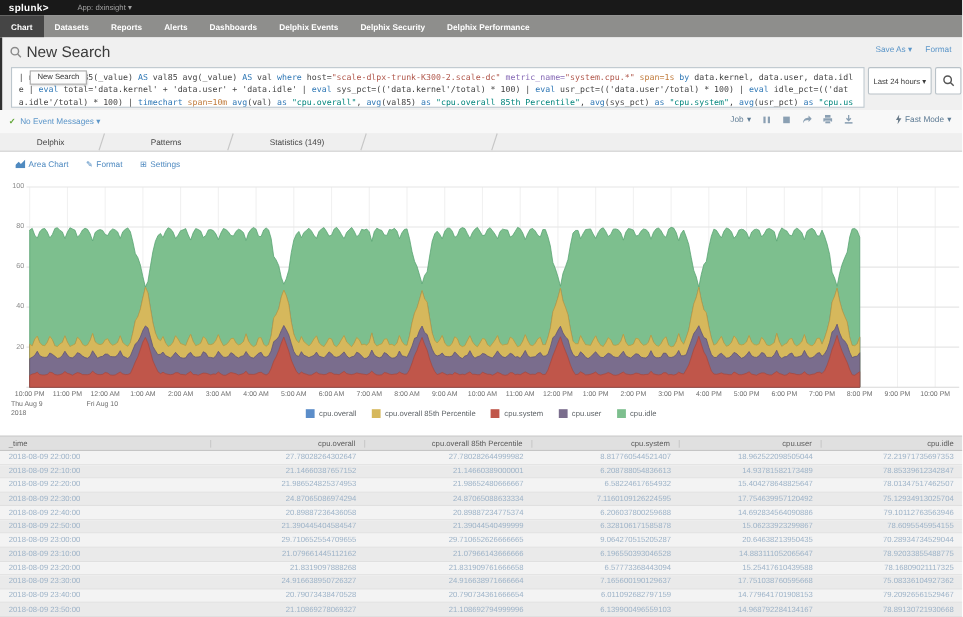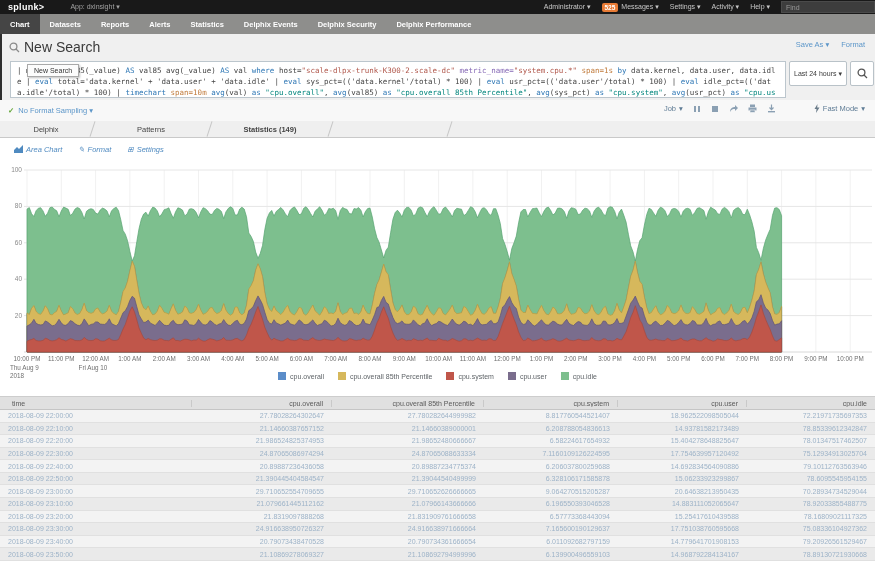--- a/index.html
+++ b/index.html
@@ -41,21 +41,21 @@
   .job-controls{position:absolute;right:10px;top:4px;display:flex;align-items:center;gap:10px;font-size:7.5px;color:#5f7c95;}
   .jc{cursor:pointer;display:flex;align-items:center;gap:3px;}
   .fastmode{margin-left:28px;}
   
   .tabs-row{position:absolute;left:0;top:121px;width:875px;height:17px;background:#efefef;border-bottom:1px solid #c9c9c9;display:flex;align-items:stretch;box-sizing:border-box;}
   .tab{font-size:7.5px;color:#444;display:flex;align-items:center;justify-content:center;cursor:pointer;}
   .tab.active{background:#fff;}
   .tab-div{width:1px;background:#c6c6c6;transform:rotate(18deg);margin:0 0;}
   
   .viz-controls{position:absolute;left:0;top:138px;width:875px;height:22px;background:#fff;display:flex;align-items:center;gap:16px;padding-left:14px;box-sizing:border-box;}
-  .vc{font-size:7.5px;color:#4f8ac0;cursor:pointer;display:flex;align-items:center;gap:3px;font-style:italic;}
+  .vc{font-size:7.5px;color:#4f8ac0;cursor:pointer;display:flex;align-items:center;gap:3px;}
   
   .chart-wrap{position:absolute;left:0;top:160px;width:875px;height:236px;background:#fff;}
   .ytick{position:absolute;left:0;width:22px;text-align:right;font-size:6.5px;color:#8a8a8a;}
   .xtick{position:absolute;top:195px;width:40px;text-align:center;font-size:6.3px;color:#6f6f6f;white-space:nowrap;}
   .xdate{position:absolute;top:204px;width:46px;text-align:left;font-size:6.3px;color:#6f6f6f;line-height:8px;}
   .legend{position:absolute;left:0;top:212px;width:875px;display:flex;justify-content:center;gap:14px;align-items:center;}
   .legend-item{display:flex;align-items:center;gap:4px;font-size:7px;color:#5f6468;cursor:pointer;}
   .swatch{width:8px;height:8px;display:inline-block;}
   
   .stats-table{position:absolute;left:0;top:396px;width:875px;height:165px;font-size:7px;}
@@ -69,47 +69,28 @@
   .tr.head .td:last-child{border-right:none;}
   svg{display:block;}
 </style>
 </head>
 <body>
 <div id="app">
 
   <div class="topbar">
     <span class="splunk-logo"><span>splunk&gt;</span></span>
     <span class="app-label"><span>App: dxinsight</span> ▾</span>
-    <div class="top-right">
-        <span class="menu-item">
-          <span>Administrator ▾</span>
-        </span>
-        <span class="menu-item">
-          <span class="badge">525</span>
-          <span>Messages ▾</span>
-        </span>
-        <span class="menu-item">
-          <span>Settings ▾</span>
-        </span>
-        <span class="menu-item">
-          <span>Activity ▾</span>
-        </span>
-        <span class="menu-item">
-          <span>Help ▾</span>
-        </span>
-        <input class="find-input" placeholder="Find" style="">
-      </div>
   </div>
 
   <div class="navbar" id="nav-items">
       <div class="nav-item active">Chart</div>
       <div class="nav-item">Datasets</div>
       <div class="nav-item">Reports</div>
       <div class="nav-item">Alerts</div>
-      <div class="nav-item">Statistics</div>
+      <div class="nav-item">Dashboards</div>
       <div class="nav-item">Delphix Events</div>
       <div class="nav-item">Delphix Security</div>
       <div class="nav-item">Delphix Performance</div>
     </div>
 
   <div class="page-header">
     <span class="title-search-icon">
       <svg width="11" height="11" viewBox="0 0 11 11">
           <circle cx="4.5" cy="4.5" r="3.4" fill="none" stroke="#8a8a8a" stroke-width="1.3"></circle>
           <line x1="7" y1="7" x2="10" y2="10" stroke="#8a8a8a" stroke-width="1.3"></line>
@@ -132,21 +113,21 @@
       <svg width="11" height="11" viewBox="0 0 11 11">
           <circle cx="4.5" cy="4.5" r="3.4" fill="none" stroke="#555" stroke-width="1.3"></circle>
           <line x1="7" y1="7" x2="10" y2="10" stroke="#555" stroke-width="1.3"></line>
         </svg>
     </div>
   </div>
 
   <div class="job-row">
     <div class="events-line">
       <span class="check">✓</span>
-      <span class="sampling"><span>No Format Sampling</span> ▾</span>
+      <span class="sampling"><span>No Event Messages</span> ▾</span>
     </div>
     <div class="job-controls">
       <span class="jc"><span>Job</span> ▾</span>
       <span class="jc">
           <svg width="8" height="8" viewBox="0 0 8 8">
             <rect x="1" y="1" width="2" height="6" fill="#8ba0b3"></rect>
             <rect x="5" y="1" width="2" height="6" fill="#8ba0b3"></rect>
           </svg>
         </span>
       <span class="jc">
@@ -176,21 +157,21 @@
             <path d="M3.5 0 L0.5 5 L2.5 5 L2 9 L5.5 3.5 L3.2 3.5 Z" fill="#6b7c8a"></path>
           </svg><span>Fast Mode</span> ▾</span>
     </div>
   </div>
 
   <div class="tabs-row" id="tabs-row">
       <div class="tab" style="width: 92px;">Delphix</div>
       <div class="tab-div"></div>
       <div class="tab" style="width: 116px;">Patterns</div>
       <div class="tab-div"></div>
-      <div class="tab" style="width: 120px; font-weight: bold;">Statistics (149)</div>
+      <div class="tab" style="width: 120px;">Statistics (149)</div>
       <div class="tab-div"></div>
       <div class="tab active" style="width: 118px; margin-top: 39px;">Visualization</div>
       <div class="tab-div"></div>
     </div>
 
   <div class="viz-controls">
     <span class="vc">
         <svg width="9" height="8" viewBox="0 0 9 8">
           <path d="M0 8 L0 5 L3 2 L5 4 L9 0 L9 8 Z" fill="#4f8ac0"></path>
         </svg>

